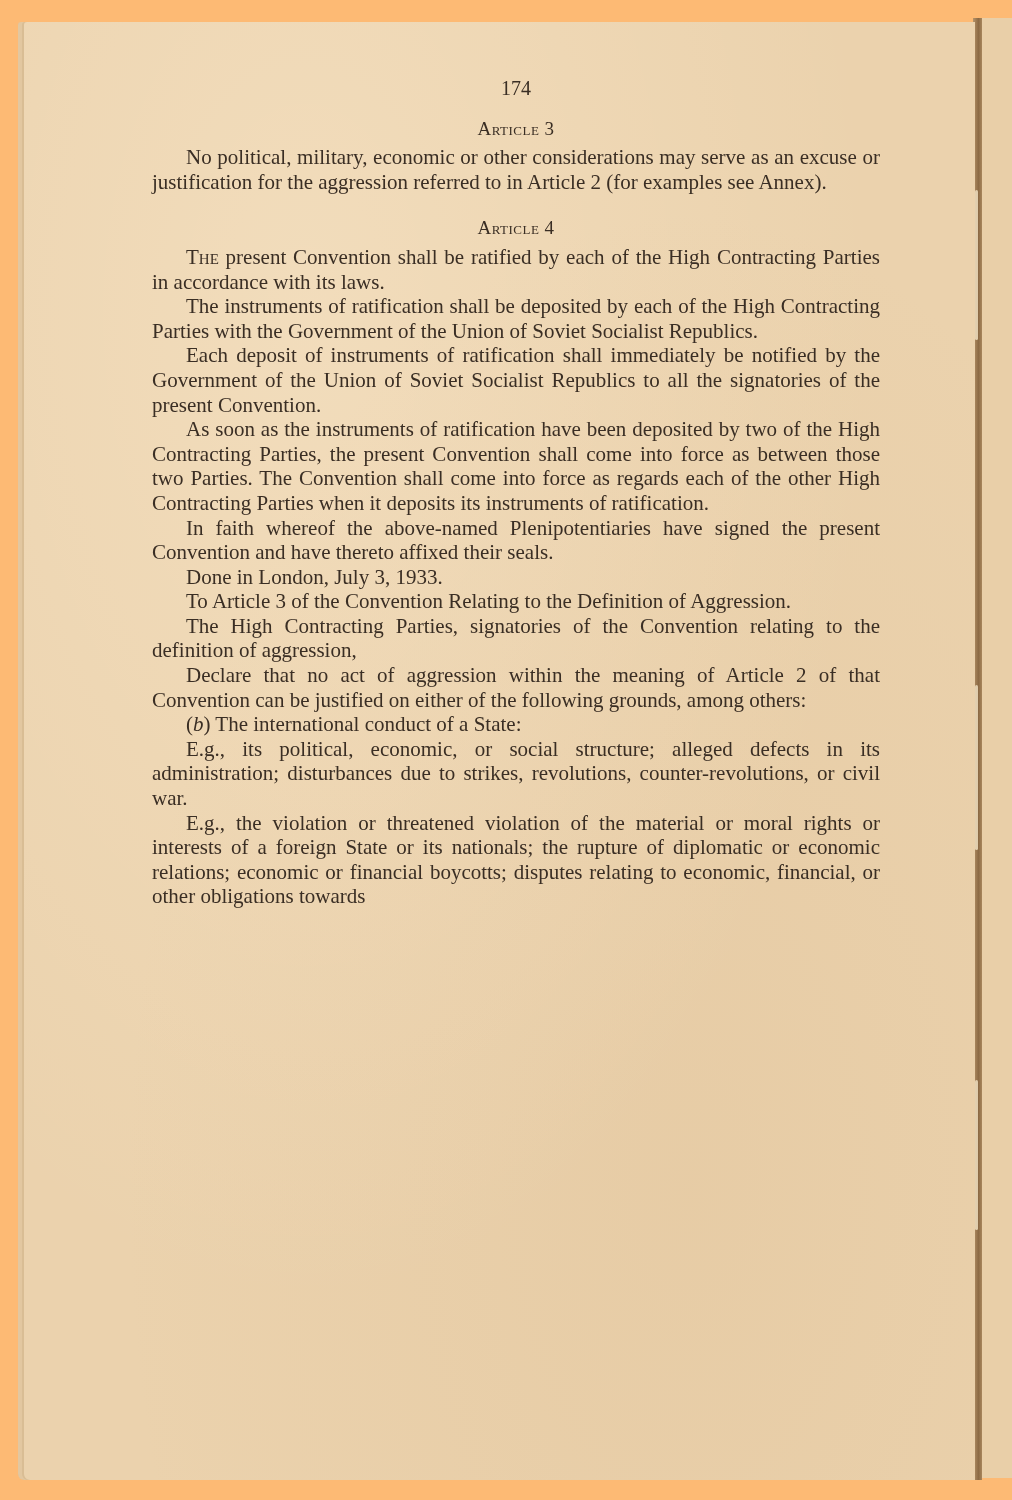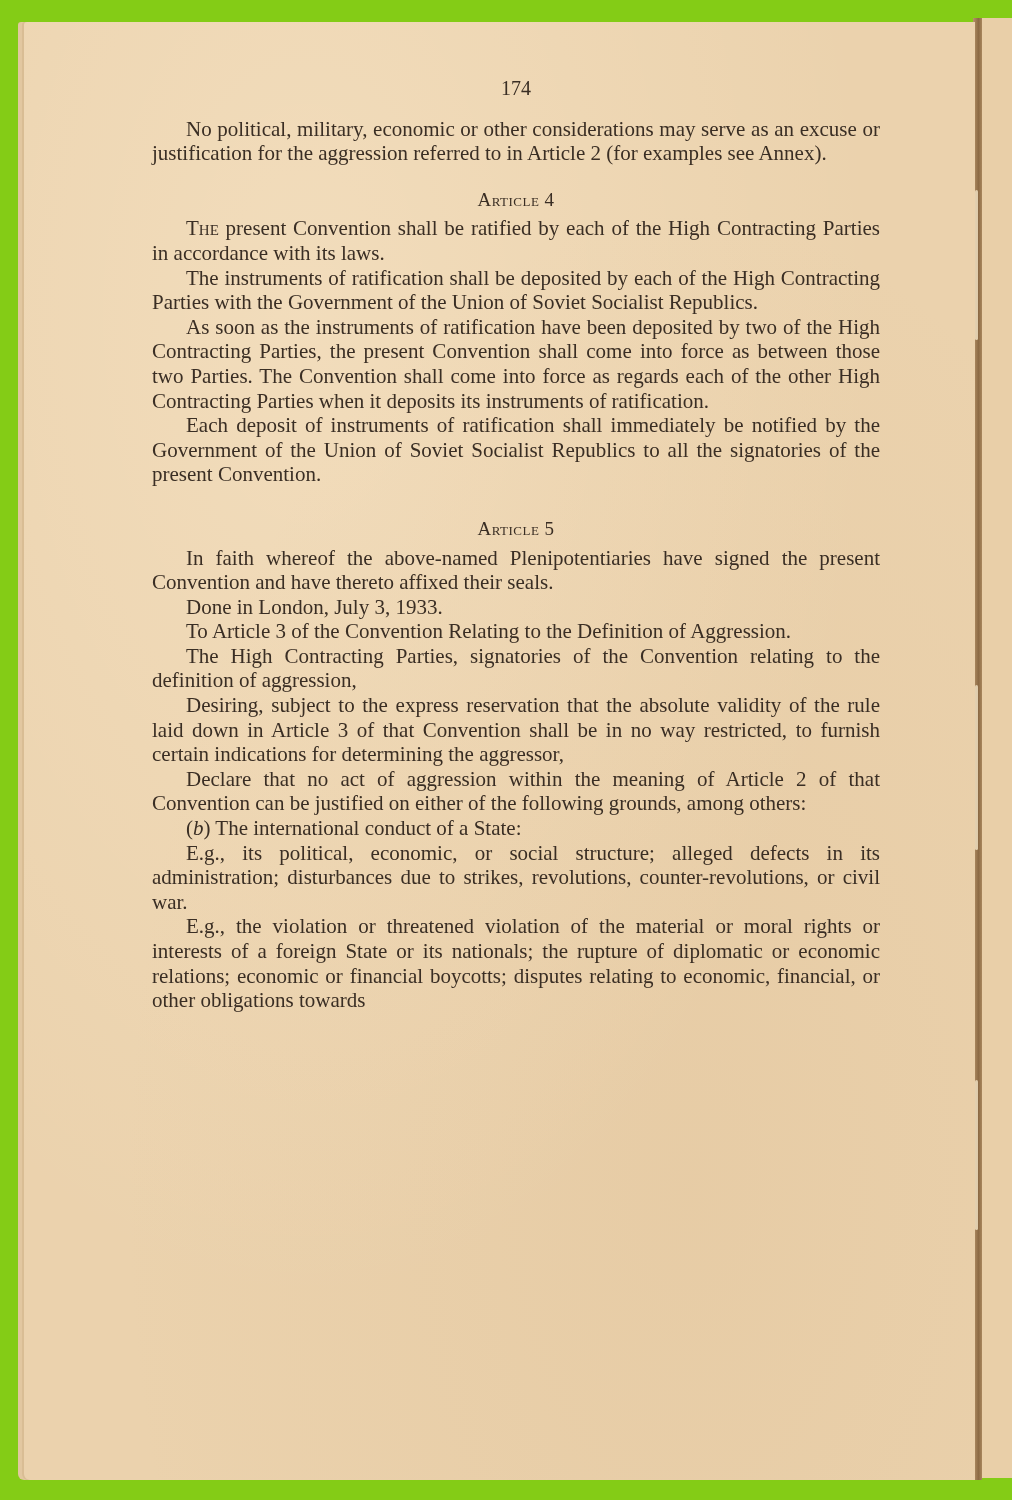--- a/index.html
+++ b/index.html
@@ -4,21 +4,21 @@
 <style>
   html, body {
     margin: 0; padding: 0;
     width: 1012px; height: 1500px;
     background: #2b2b2e;
     overflow: hidden;
   }
   .scan {
     position: relative;
     width: 1012px; height: 1500px;
-    background: #84cc16;
+    background: #fdba74;
   }
   .page {
     position: absolute;
     left: 18px; top: 22px;
     width: 957px; height: 1458px;
     background: #ebd2ad;
     background-image:
       radial-gradient(ellipse at 30% 20%, rgba(255,240,215,0.35), rgba(0,0,0,0) 60%),
       radial-gradient(ellipse at 70% 80%, rgba(200,160,110,0.12), rgba(0,0,0,0) 60%);
     border-radius: 3px 0 0 6px;
@@ -86,40 +86,39 @@
   <div class="crease" style="top:685px;height:165px;"></div>
   <div class="crease" style="top:1080px;height:150px;"></div>
 
   <div class="page">
   </div>
 
   <div class="text-block">
     <div class="page-number">174</div>
 
     <section>
+      <div class="heading">Article 3</div>
       <p><span>No political, military, economic or other considerations may serve as an excuse or justification for the aggression referred to in Article 2 (for examples see Annex).</span></p>
     </section>
 
     <section>
       <div class="heading spaced">Article 4</div>
       <p><span class="sc">The</span><span> present Convention shall be ratified by each of the High Contracting Parties in accordance with its laws.</span></p>
       <p><span>The instruments of ratification shall be deposited by each of the High Contracting Parties with the Government of the Union of Soviet Socialist Republics.</span></p>
+      <p><span>Each deposit of instruments of ratification shall immediately be notified by the Government of the Union of Soviet Socialist Republics to all the signatories of the present Convention.</span></p>
       <p><span>As soon as the instruments of ratification have been deposited by two of the High Contracting Parties, the present Convention shall come into force as between those two Parties.  The Convention shall come into force as regards each of the other High Contracting Parties when it deposits its instruments of ratification.</span></p>
-      <p><span>Each deposit of instruments of ratification shall immediately be notified by the Government of the Union of Soviet Socialist Republics to all the signatories of the present Convention.</span></p>
     </section>
 
     <section>
-      <div class="heading spaced-lg">Article 5</div>
       <p><span>In faith whereof the above-named Plenipotentiaries have signed the present Convention and have thereto affixed their seals.</span></p>
       <p><span>Done in London, July 3, 1933.</span></p>
     </section>
 
     <section>
       <p><span>To Article 3 of the Convention Relating to the Definition of Aggression.</span></p>
       <p><span>The High Contracting Parties, signatories of the Convention relating to the definition of aggression,</span></p>
-      <p><span>Desiring, subject to the express reservation that the absolute validity of the rule laid down in Article 3 of that Convention shall be in no way restricted, to furnish certain indications for determining the aggressor,</span></p>
       <p><span>Declare that no act of aggression within the meaning of Article 2 of that Convention can be justified on either of the following grounds, among others:</span></p>
       <p>(<span class="it">b</span>)<span> The international conduct of a State:</span></p>
       <p><span>E.g., its political, economic, or social structure; alleged defects in its administration; disturbances due to strikes, revolutions, counter-revolutions, or civil war.</span></p>
       <p><span>E.g., the violation or threatened violation of the material or moral rights or interests of a foreign State or its nationals; the rupture of diplomatic or economic relations; economic or financial boycotts; disputes relating to economic, financial, or other obligations towards</span></p>
     </section>
   </div>
 </div>
 
 </body></html>

